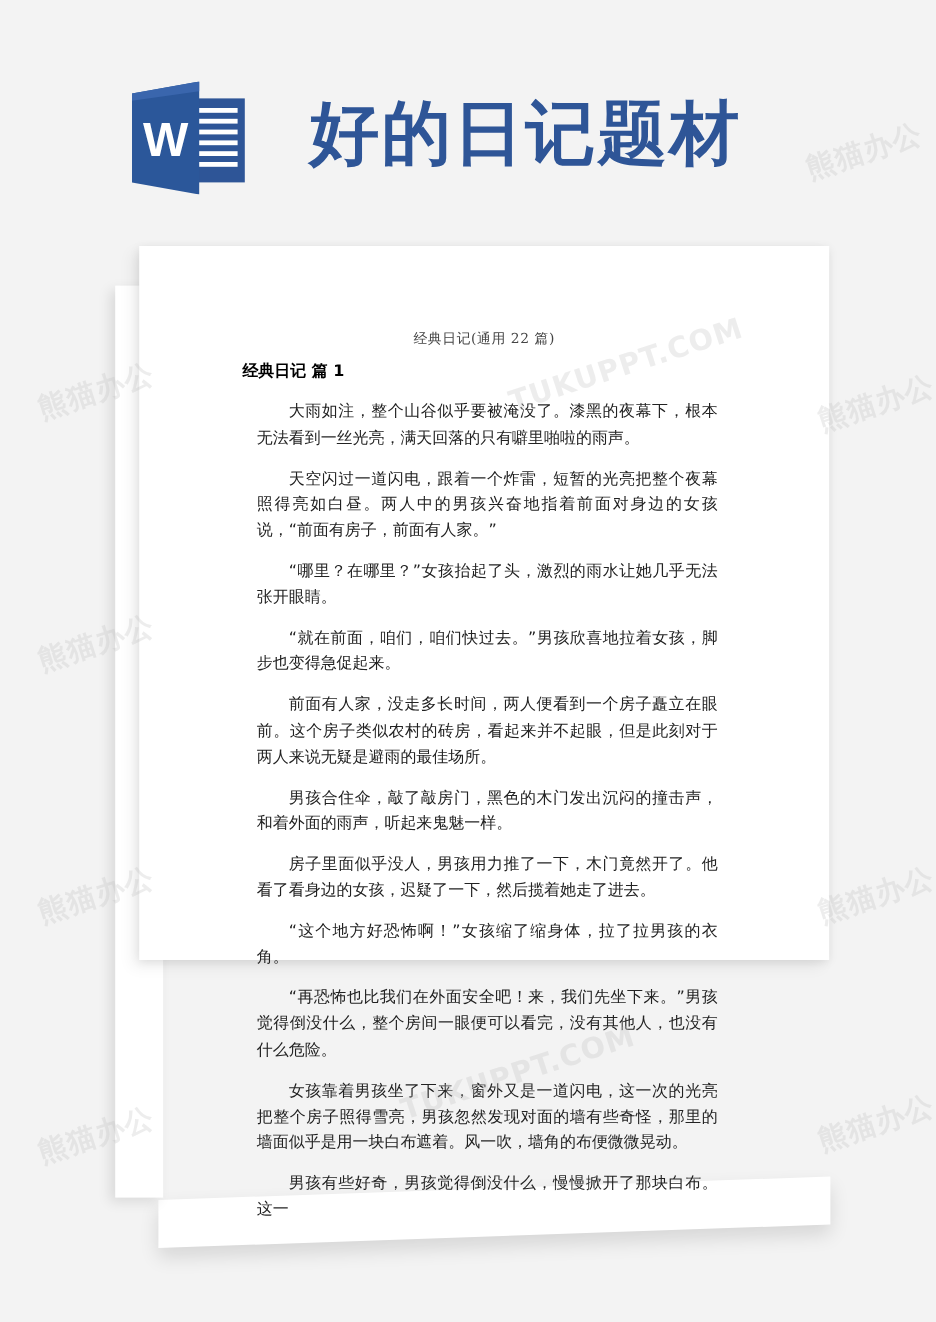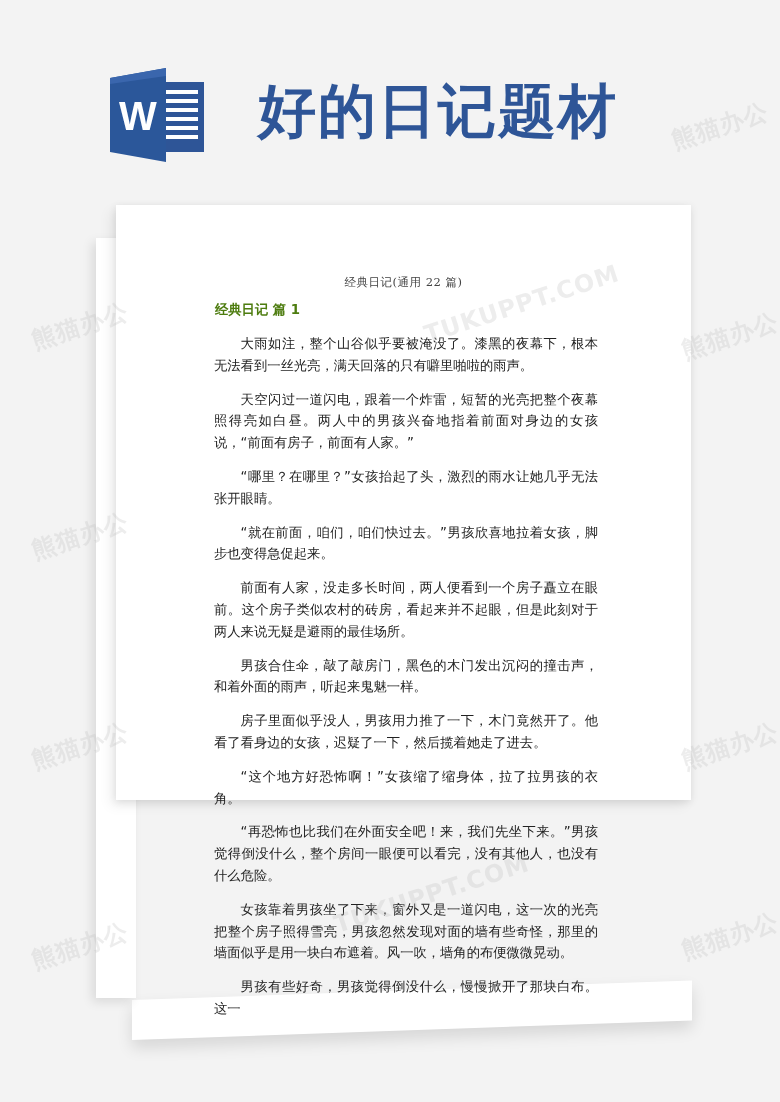--- a/index.html
+++ b/index.html
@@ -84,22 +84,22 @@
       top: 94px;
       width: 408px;
       font-size: 13.3px;
       line-height: 21.8px;
       color: #222;
       text-align: justify;
     }
     .doc-section-title {
       font-size: 13.3px;
       font-weight: bold;
-      color: #4d7c0f;
-      margin: 0 0 2px 13px;
+      color: #000000;
+      margin: 0 0 2px 0;
       line-height: 22px;
     }
     .para {
       margin: 12px;
       text-indent: 2em;
     }
     .watermark {
       position: absolute;
       color: rgba(190,190,190,0.28);
       font-size: 24px;

